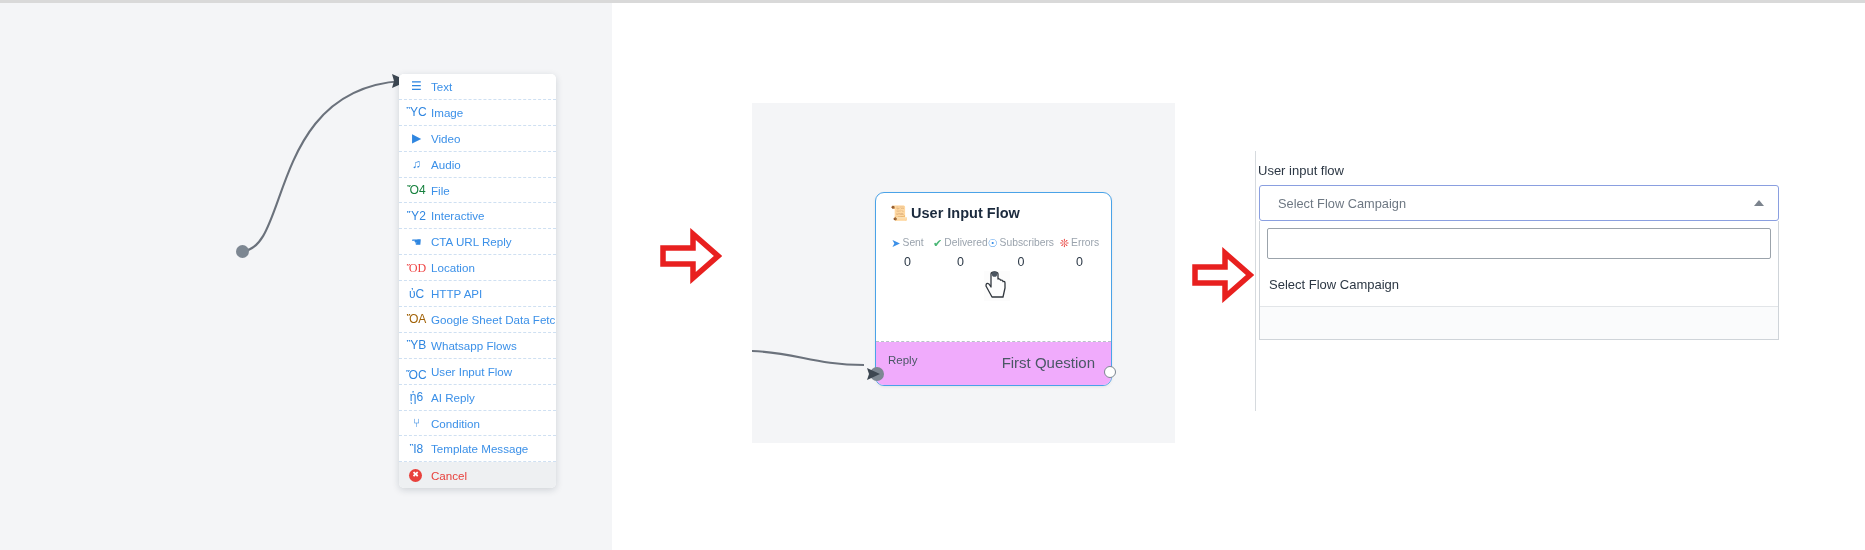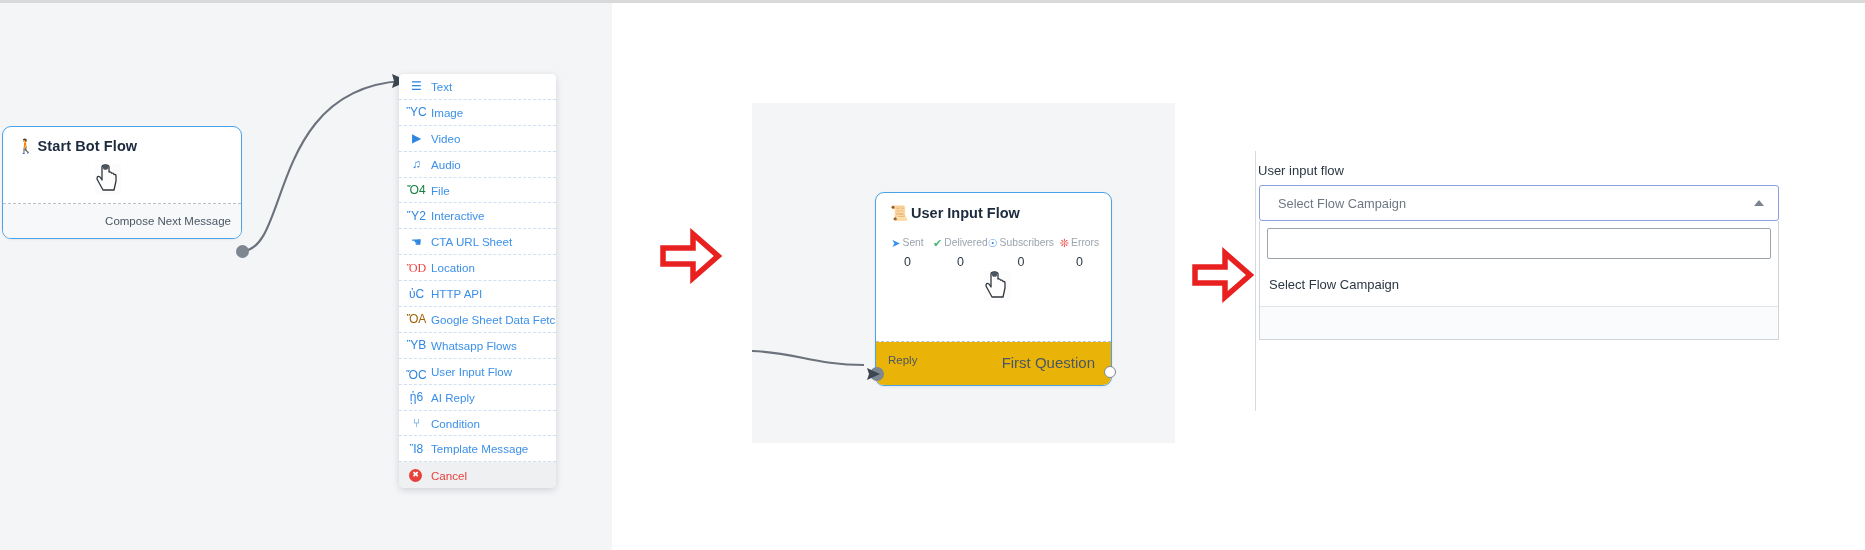--- a/index.html
+++ b/index.html
@@ -171,21 +171,21 @@
     margin-top: 5px;
   }
   #uif-node .node-divider {
     position: absolute;
     left: 0; right: 0; top: 148px;
     border-top: 1px dashed #b9c0c9;
   }
   #uif-node .node-footer {
     position: absolute;
     left: 0; right: 0; top: 149px; bottom: 0;
-    background: #eab308;
+    background: #f0abfc;
     border-radius: 0 0 8px 8px;
   }
   #uif-node .port-label-left {
     position: absolute; left: 12px; top: 12px;
     font-size: 11.5px; color: #4a5765;
   }
   #uif-node .port-label-right {
     position: absolute; right: 16px; top: 12px;
     font-size: 15px; color: #4a5765;
   }
@@ -290,35 +290,20 @@
 
 <div id="root">
 
   <div id="left-panel">
 
     <svg id="connector-svg">
       <path d="M 242 248 C 290 248 268 86 402 78" stroke="#6b727c" stroke-width="2.1" fill="none"></path>
       <polygon points="408,78 392,71 394,78 392,85" fill="#3d4752"></polygon>
     </svg>
 
-    <div id="start-node">
-      <div class="node-title">
-        <span class="ico">🚶</span><span>Start Bot Flow</span>
-      </div>
-      <div class="node-divider"></div>
-      <div class="node-footer">
-        <span class="port-label">Compose Next Message</span>
-      </div>
-      <div class="cursor-hand" style="left:92px; top:37px;">
-        <svg width="26" height="30" viewBox="0 0 26 30">
-          <path d="M7 3 L7 16 L5 13 Q2 11 2 15 L8 26 L19 26 L21 17 L21 12 Q21 10 19 10.5 Q18.6 8.6 16.6 9.2 Q16 7.4 14 8 L14 3 Q14 1 10.5 1 Q7 1 7 3 Z" fill="#fdfdfd" stroke="#30363d" stroke-width="1.3" stroke-linejoin="round"></path>
-          <circle cx="10.5" cy="3.2" r="2.6" fill="#4b5560"></circle>
-        </svg>
-      </div>
-    </div>
 
     <div class="port-dot" id="start-out-port"></div>
 
     <div id="node-menu">
         <div class="menu-item">
           <span class="mi-ico" style="color: rgb(47, 134, 224);">☰</span>
           <span>Text</span>
         </div>
         <div class="menu-item">
           <span class="mi-ico" style="color: rgb(47, 134, 224);">ὛC</span>
@@ -335,21 +320,21 @@
         <div class="menu-item">
           <span class="mi-ico" style="color: #15803d;">Ὄ4</span>
           <span>File</span>
         </div>
         <div class="menu-item">
           <span class="mi-ico" style="color: rgb(47, 134, 224);">Ὕ2</span>
           <span>Interactive</span>
         </div>
         <div class="menu-item">
           <span class="mi-ico" style="color: rgb(47, 134, 224);">☚</span>
-          <span>CTA URL Sheet</span>
+          <span>CTA URL Reply</span>
         </div>
         <div class="menu-item">
           <span class="mi-ico" style="color: #ef4444; font-family: Liberation Serif, serif;">ὌD</span>
           <span>Location</span>
         </div>
         <div class="menu-item">
           <span class="mi-ico" style="color: rgb(47, 134, 224);">ὐC</span>
           <span>HTTP API</span>
         </div>
         <div class="menu-item">

